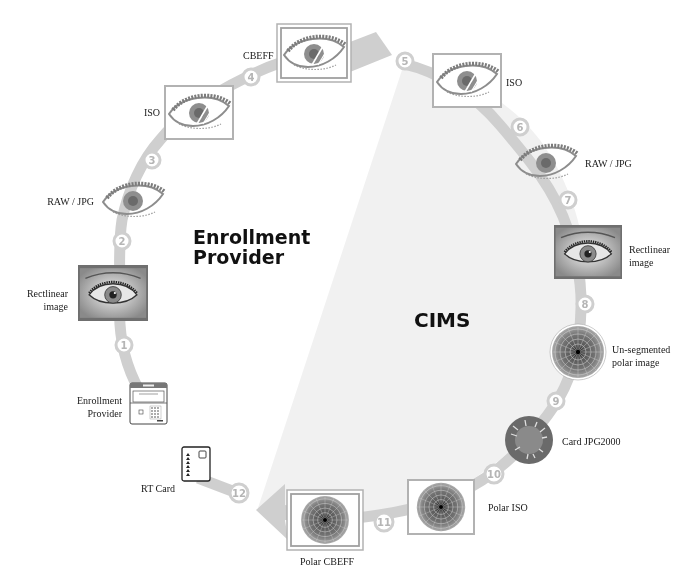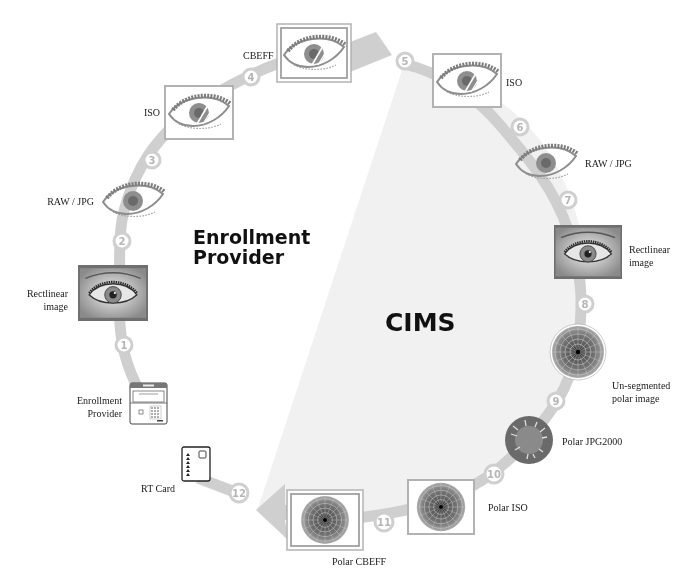--- a/index.html
+++ b/index.html
@@ -229,40 +229,40 @@
         <polygon points="6,22 8,25 4,25"></polygon>
         <polygon points="6,26 8,29 4,29"></polygon>
     </g>
   </g>
 </svg>
 
 <div class="big" style="left:193px; top:228px; font-size:19px;">
   <div>Enrollment</div>
   <div>Provider</div>
 </div>
-<div class="big" style="left:385px; top:310px; font-size:25px;">CIMS</div>
+<div class="big" style="left:414px; top:310px; font-size:20px;">CIMS</div>
 
 <div class="lbl r" style="left:60px; top:395px; width:62px;">
   <div>Enrollment</div>
   <div>Provider</div>
 </div>
 <div class="lbl r" style="left:10px; top:288px; width:58px;">
   <div>Rectlinear</div>
   <div>image</div>
 </div>
 <div class="lbl r" style="left:30px; top:196px; width:64px;">RAW / JPG</div>
 <div class="lbl r" style="left:120px; top:107px; width:40px;">ISO</div>
 <div class="lbl" style="left:243px; top:50px;">CBEFF</div>
 
 <div class="lbl" style="left:506px; top:77px;">ISO</div>
 <div class="lbl" style="left:585px; top:158px;">RAW / JPG</div>
 <div class="lbl" style="left:629px; top:244px;">
   <div>Rectlinear</div>
   <div>image</div>
 </div>
-<div class="lbl" style="left:612px; top:344px;margin-top:36px;">
+<div class="lbl" style="left:612px; top:344px;">
   <div>Un-segmented</div>
   <div>polar image</div>
 </div>
-<div class="lbl" style="left:562px; top:436px;">Polar JPG2000</div>
+<div class="lbl" style="left:562px; top:436px;">Card JPG2000</div>
 <div class="lbl" style="left:480px; top:502px;padding-left:8px;">Polar ISO</div>
-<div class="lbl" style="left:300px; top:556px;margin-left:32px;">Polar CBEFF</div>
+<div class="lbl" style="left:300px; top:556px;">Polar CBEFF</div>
 <div class="lbl r" style="left:120px; top:483px; width:55px;">RT Card</div>
 
 </body></html>

